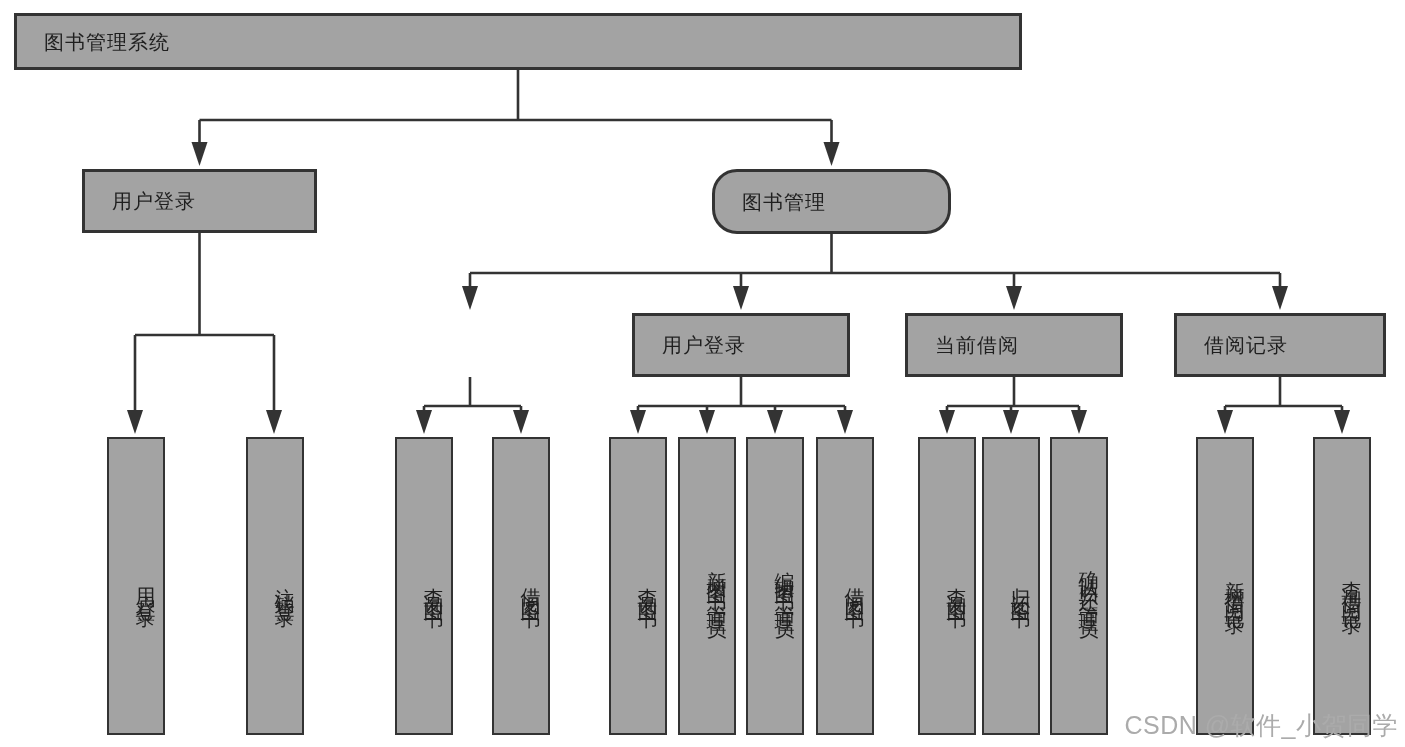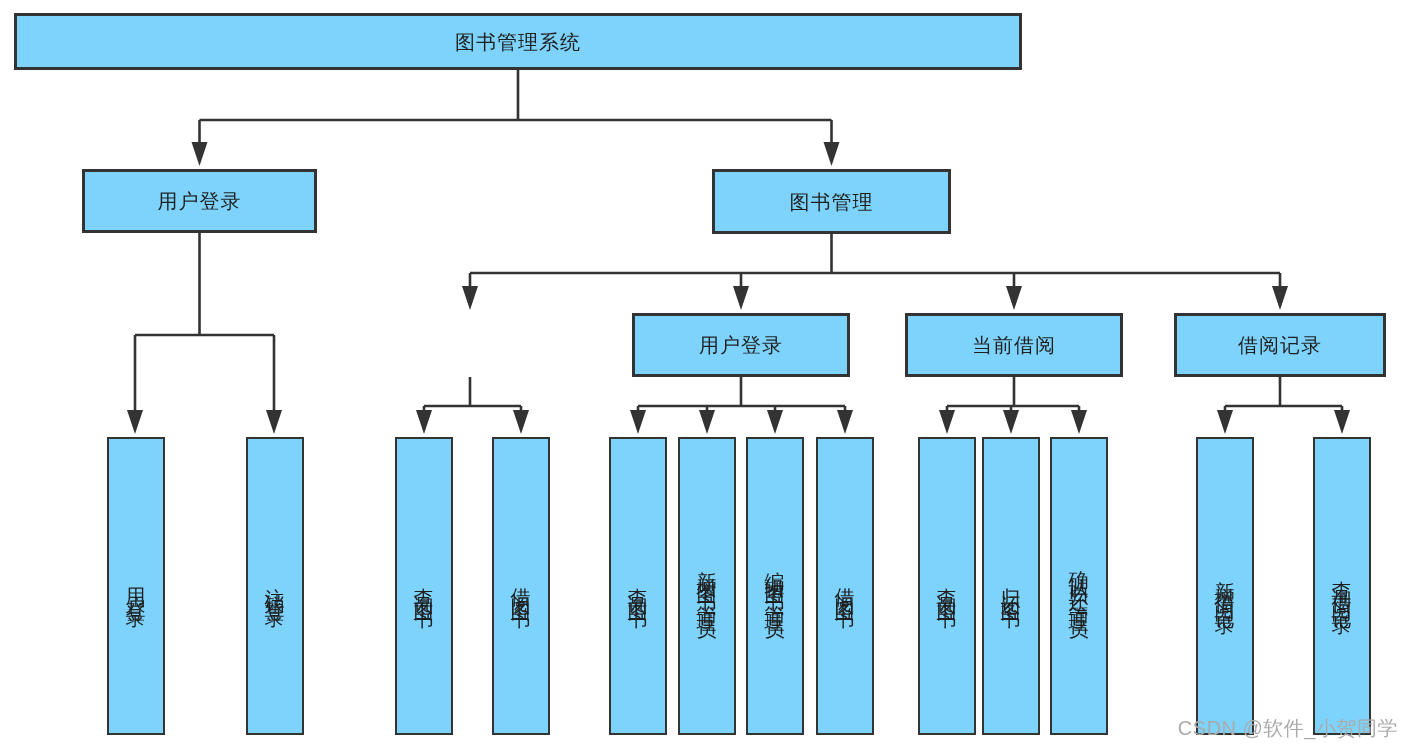--- a/index.html
+++ b/index.html
@@ -21,49 +21,50 @@
   }
   .edge-stroke {
     fill: none;
     stroke: var(--border, #333333);
     stroke-width: 2.6;
   }
   .arrowhead { fill: var(--border, #333333); stroke: none; }
 
   .node {
     position: absolute;
-    background: #7dd3fc;
+    background: #a3a3a3;
     border: 3px solid var(--border, #333333);
     display: flex;
     align-items: center;
-    justify-content: center;
+    justify-content: flex-start;
     color: var(--text, #1f1f1f);
     font-size: 20px;
     letter-spacing: 1px;
     line-height: 1;
+    padding-left: 27px;
   }
 
   .leaf {
     border-width: 2.5px;
     letter-spacing: 0;
   }
   .leaf .vtext {
     writing-mode: vertical-rl;
     text-orientation: mixed;
     letter-spacing: 7px;
     font-size: 20px;
     line-height: 1;
     white-space: nowrap;
   }
 
   .watermark {
     position: absolute;
     right: 7px;
     bottom: 5px;
-    font-size: 20px;
+    font-size: 25px;
     color: var(--watermark, #ababab);
     letter-spacing: 0.5px;
     z-index: 5;
     white-space: nowrap;
   }
 </style>
 </head>
 <body>
 
 <div class="canvas">
@@ -107,21 +108,21 @@
     </g>
   </svg>
 
   <div class="node" style="left:14px; top:13px; width:1008px; height:57px;">
     <span>图书管理系统</span>
   </div>
 
   <div class="node" style="left:82px; top:169px; width:235px; height:64px;">
     <span>用户登录</span>
   </div>
-  <div class="node" style="left:712px; top:169px; width:239px; height:65px;">
+  <div class="node" style="left:712px; top:169px; width:239px; height:65px;border-radius:25px;">
     <span>图书管理</span>
   </div>
 
   <div class="node" style="left:632px; top:313px; width:218px; height:64px;">
     <span>用户登录</span>
   </div>
   <div class="node" style="left:1174px; top:313px; width:212px; height:64px;">
     <span>借阅记录</span>
   </div>
   <div class="node" style="left:905px; top:313px; width:218px; height:64px;">

